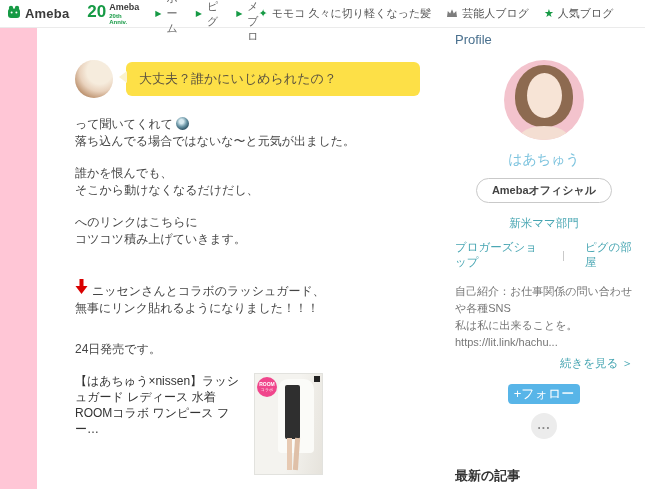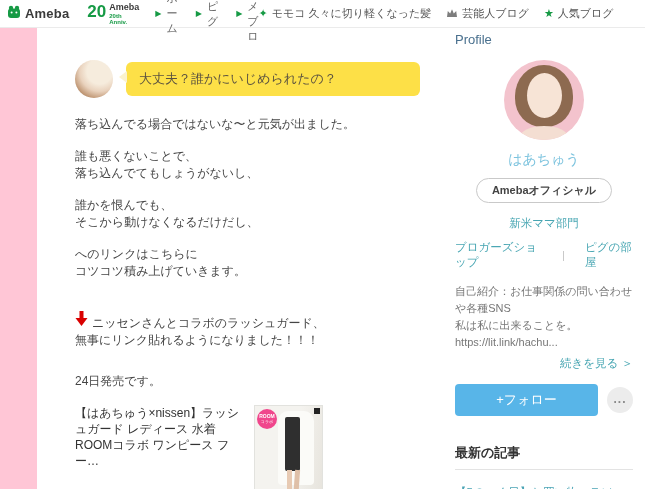--- a/index.html
+++ b/index.html
@@ -74,21 +74,21 @@
   .pro-name { text-align:center; color:#7cc3de; font-size:14px; margin-top:11px; cursor:pointer; }
   .badge-wrap { display:flex; justify-content:center; margin-top:9px; }
   .official-badge { border:1px solid #c9c9c9; border-radius:14px; padding:4px 15px; font-size:11px;
                     font-weight:bold; color:#444; background:#fff; }
   .cat-link { text-align:center; font-size:11.5px; color:#46a5b2; margin-top:13px; cursor:pointer; }
   .links-row { display:flex; justify-content:center; align-items:center; gap:20px; font-size:11.5px;
                color:#46a5b2; margin-top:9px; }
   .pipe { color:#c5c5c5; }
   .bio { font-size:11px; color:#777; line-height:1.55; margin-top:13px; }
   .more-link { text-align:right; color:#46a5b2; font-size:11.5px; margin-top:5px; cursor:pointer; }
-  .follow-row { display:flex; align-items:center; margin-top:13px; gap:9px; }
+  .follow-row { display:flex; align-items:center; margin-top:13px; gap:9px;flex-direction:column; }
   .follow-btn { flex:1; background:#58b5e8; color:#fff; border:none; border-radius:4px; height:32px;
                 font-size:13px; cursor:pointer; }
   .dots-btn { width:26px; height:26px; flex:none; border-radius:50%; background:#ececec; color:#888;
               font-weight:bold; font-size:12px; line-height:24px; text-align:center; cursor:pointer; letter-spacing:1px; }
   .latest-h { margin-top:28px; font-size:13px; font-weight:bold; color:#333; padding-bottom:7px;
               border-bottom:1px solid #e3e3e3; }
   .article { display:block; font-size:11.5px; color:#4aa4b5; margin-top:12px; line-height:1.75;
              cursor:pointer; text-decoration:none; }
 </style>
 </head>
@@ -156,25 +156,24 @@
     <div class="content">
 
       <div class="main">
         <div class="bubble-row">
           <div class="post-avatar"></div>
           <div class="bubble">大丈夫？誰かにいじめられたの？</div>
         </div>
 
         <div class="post-body">
           <div class="para">
+            <div class="line">
+              <span>って聞いてくれて</span><span class="emoticon"></span>
+            </div>
             <div class="line">落ち込んでる場合ではないな〜と元気が出ました。</div>
-          </div>
-          <div class="para">
-            <div class="line">誰も悪くないことで、</div>
-            <div class="line">落ち込んでてもしょうがないし、</div>
           </div>
           <div class="para">
             <div class="line">誰かを恨んでも、</div>
             <div class="line">そこから動けなくなるだけだし、</div>
           </div>
           <div class="para">
             <div class="line">へのリンクはこちらに</div>
             <div class="line">コツコツ積み上げていきます。</div>
           </div>
           <div class="para" style="margin-top:31px;">

